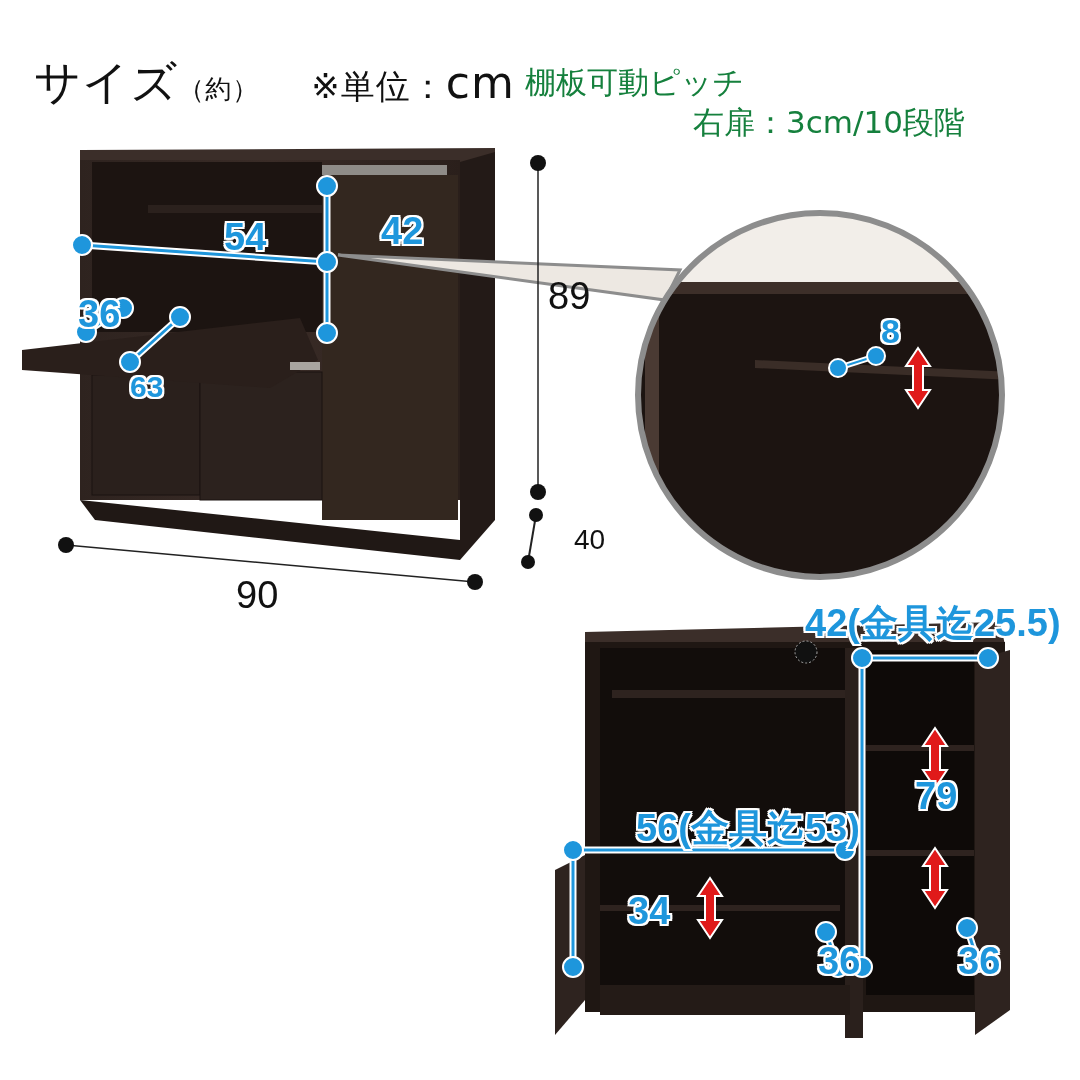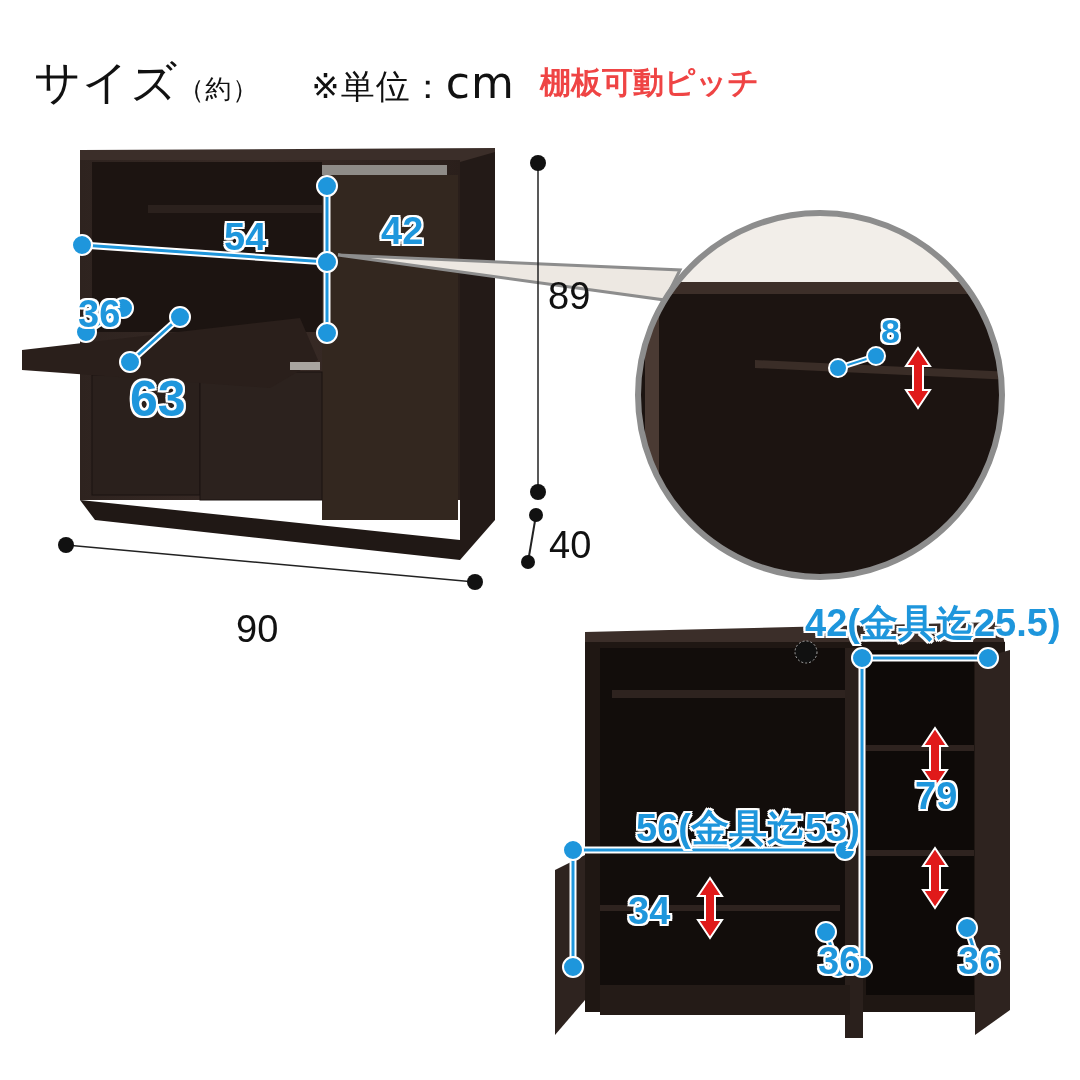--- a/index.html
+++ b/index.html
@@ -2,35 +2,35 @@
 <html><head>
 <meta charset="utf-8">
 <style>
   html,body{margin:0;padding:0;background:#fff;}
   body{width:1080px;height:1080px;position:relative;overflow:hidden;font-family:"DejaVu Sans","Liberation Sans",sans-serif;}
   .abs{position:absolute;}
   .title{left:34px;top:52px;font-size:46px;color:#111;letter-spacing:1px;}
   .title .small{font-size:26px;}
   .title .unit{font-size:34px;margin-left:52px;}
   .title .cm{font-size:44px;}
-  .pitch{left:540px;top:62px;color:#ef4444;font-size:31px;line-height:40px;white-space:pre;font-weight:bold;}
+  .pitch{left:525px;top:62px;color:#15803d;font-size:31px;line-height:40px;white-space:pre;}
   .pitch .l3{padding-left:168px;}
   .dimblue{font-family:"Liberation Sans",sans-serif;font-weight:bold;color:#1e96dc;-webkit-text-stroke:0px;
     text-shadow:-2px -2px 0 #fff,2px -2px 0 #fff,-2px 2px 0 #fff,2px 2px 0 #fff,0 2px 0 #fff,0 -2px 0 #fff,2px 0 0 #fff,-2px 0 0 #fff;padding-left:48px;}
   .dimblack{font-family:"Liberation Sans",sans-serif;color:#111;}
   svg{position:absolute;left:0;top:0;}
 </style>
 </head>
 <body>
 
 <div class="abs title">
   <span>サイズ</span><span class="small">（約）</span><span class="unit">※単位：</span><span class="cm">cm</span>
 </div>
 
-<div class="abs pitch"><div>棚板可動ピッチ</div></div>
+<div class="abs pitch"><div>棚板可動ピッチ</div><div class="l3">右扉：3cm/10段階</div></div>
 
 <svg width="1080" height="1080" viewBox="0 0 1080 1080">
   <defs>
     <linearGradient id="wood" x1="0" x2="1">
       <stop offset="0" stop-color="#2e231f"></stop>
         <stop offset="0.5" stop-color="#3a2c27"></stop>
         <stop offset="1" stop-color="#2a1f1b"></stop>
     </linearGradient>
     <clipPath id="circ">
         <circle cx="820" cy="395" r="182"></circle>
@@ -167,27 +167,27 @@
     </g>
   <g transform="translate(935,878)">
       <polygon points="0,-30 12,-12 5,-12 5,12 12,12 0,30 -12,12 -5,12 -5,-12 -12,-12" fill="#e01a1a" stroke="#fff" stroke-width="2"></polygon>
     </g>
   <g transform="translate(710,908)">
       <polygon points="0,-30 12,-12 5,-12 5,12 12,12 0,30 -12,12 -5,12 -5,-12 -12,-12" fill="#e01a1a" stroke="#fff" stroke-width="2"></polygon>
     </g>
 </svg>
 
 <div class="abs dimblack" style="left:548px;top:268px;font-size:38px;margin-top:7px;">89</div>
-<div class="abs dimblack" style="left:236px;top:574px;font-size:38px;margin-top:34px;">90</div>
-<div class="abs dimblack" style="left:549px;top:524px;font-size:38px;">40</div>
+<div class="abs dimblack" style="left:236px;top:574px;font-size:38px;">90</div>
+<div class="abs dimblack" style="left:574px;top:524px;font-size:28px;">40</div>
 
 <div class="abs dimblue" style="left:176px;top:216px;font-size:38px;">54</div>
 <div class="abs dimblue" style="left:333px;top:210px;font-size:38px;">42</div>
 <div class="abs dimblue" style="left:30px;top:293px;font-size:38px;">36</div>
-<div class="abs dimblue" style="left:82px;top:370px;font-size:50px;">63</div>
+<div class="abs dimblue" style="left:82px;top:370px;font-size:30px;">63</div>
 
 <div class="abs dimblue" style="left:833px;top:312px;font-size:34px;">8</div>
 
 <div class="abs dimblue" style="left:757px;top:598px;font-size:38px;">42(金具迄25.5)</div>
 <div class="abs dimblue" style="left:867px;top:775px;font-size:38px;">79</div>
 <div class="abs dimblue" style="left:588px;top:803px;font-size:38px;">56(金具迄53)</div>
 <div class="abs dimblue" style="left:580px;top:890px;font-size:38px;">34</div>
 <div class="abs dimblue" style="left:770px;top:940px;font-size:38px;">36</div>
 <div class="abs dimblue" style="left:910px;top:940px;font-size:38px;">36</div>
 

